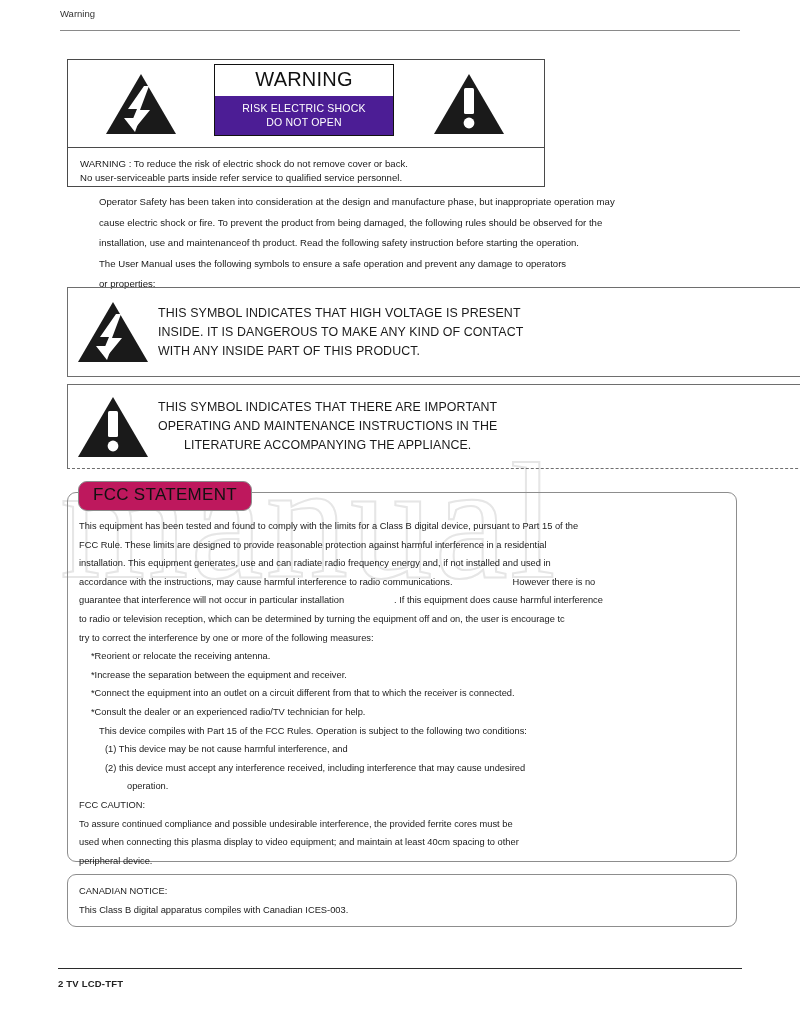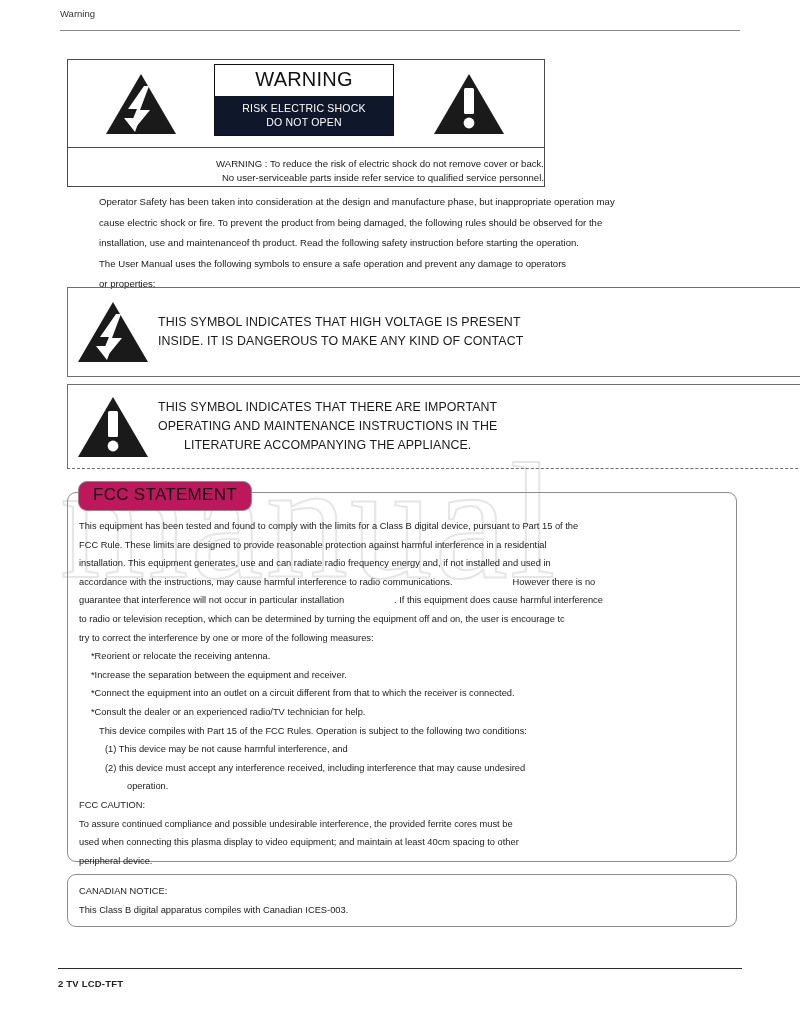--- a/index.html
+++ b/index.html
@@ -117,34 +117,33 @@
   }
   .warn-title {
     background: #fff;
     color: #111;
     text-align: center;
     font-size: 20px;
     padding: 3px 0 5px 0;
     letter-spacing: 0.2px;
   }
   .warn-sub {
-    background: #0f172a;
+    background: #4c1d95;
     color: #fff;
     text-align: center;
     font-size: 10.5px;
     line-height: 14px;
     padding: 5px 0 6px 0;
     letter-spacing: 0.2px;
   }
   .warn-bottom {
     padding: 9px 0 0 12px;
     font-size: 9.6px;
     line-height: 14px;
     color: #1a1a1a;
-    text-align: right;
   }
 
   
   .tri { display: block; }
 
   
   .intro {
     position: absolute;
     left: 67px;
     top: 192px;
@@ -307,20 +306,21 @@
       <div class="sym-icon">
         <svg class="tri" width="74" height="64" viewBox="0 0 74 64">
           <polygon points="37,2 72,62 2,62" fill="#1a1a1a"></polygon>
           <polygon points="40,14 24,37 33,37 26,54 33,54 28,60 46,38 36,38 45,14" fill="#ffffff"></polygon>
           <polygon points="26,46 36,46 31,60 20,46" fill="#ffffff"></polygon>
         </svg>
       </div>
       <div class="sym-text">
         <div>THIS SYMBOL INDICATES THAT HIGH VOLTAGE IS PRESENT</div>
         <div>INSIDE. IT IS DANGEROUS TO MAKE ANY KIND OF CONTACT</div>
+        <div>WITH ANY INSIDE PART OF THIS PRODUCT.</div>
       </div>
     </div>
 
     <div class="sym-box" id="sym-box-attention">
       <div class="sym-icon">
         <svg class="tri" width="74" height="64" viewBox="0 0 74 64">
           <polygon points="37,2 72,62 2,62" fill="#1a1a1a"></polygon>
           <rect x="32" y="16" width="10" height="26" rx="1.5" fill="#ffffff"></rect>
           <circle cx="37" cy="51" r="5.4" fill="#ffffff"></circle>
         </svg>

